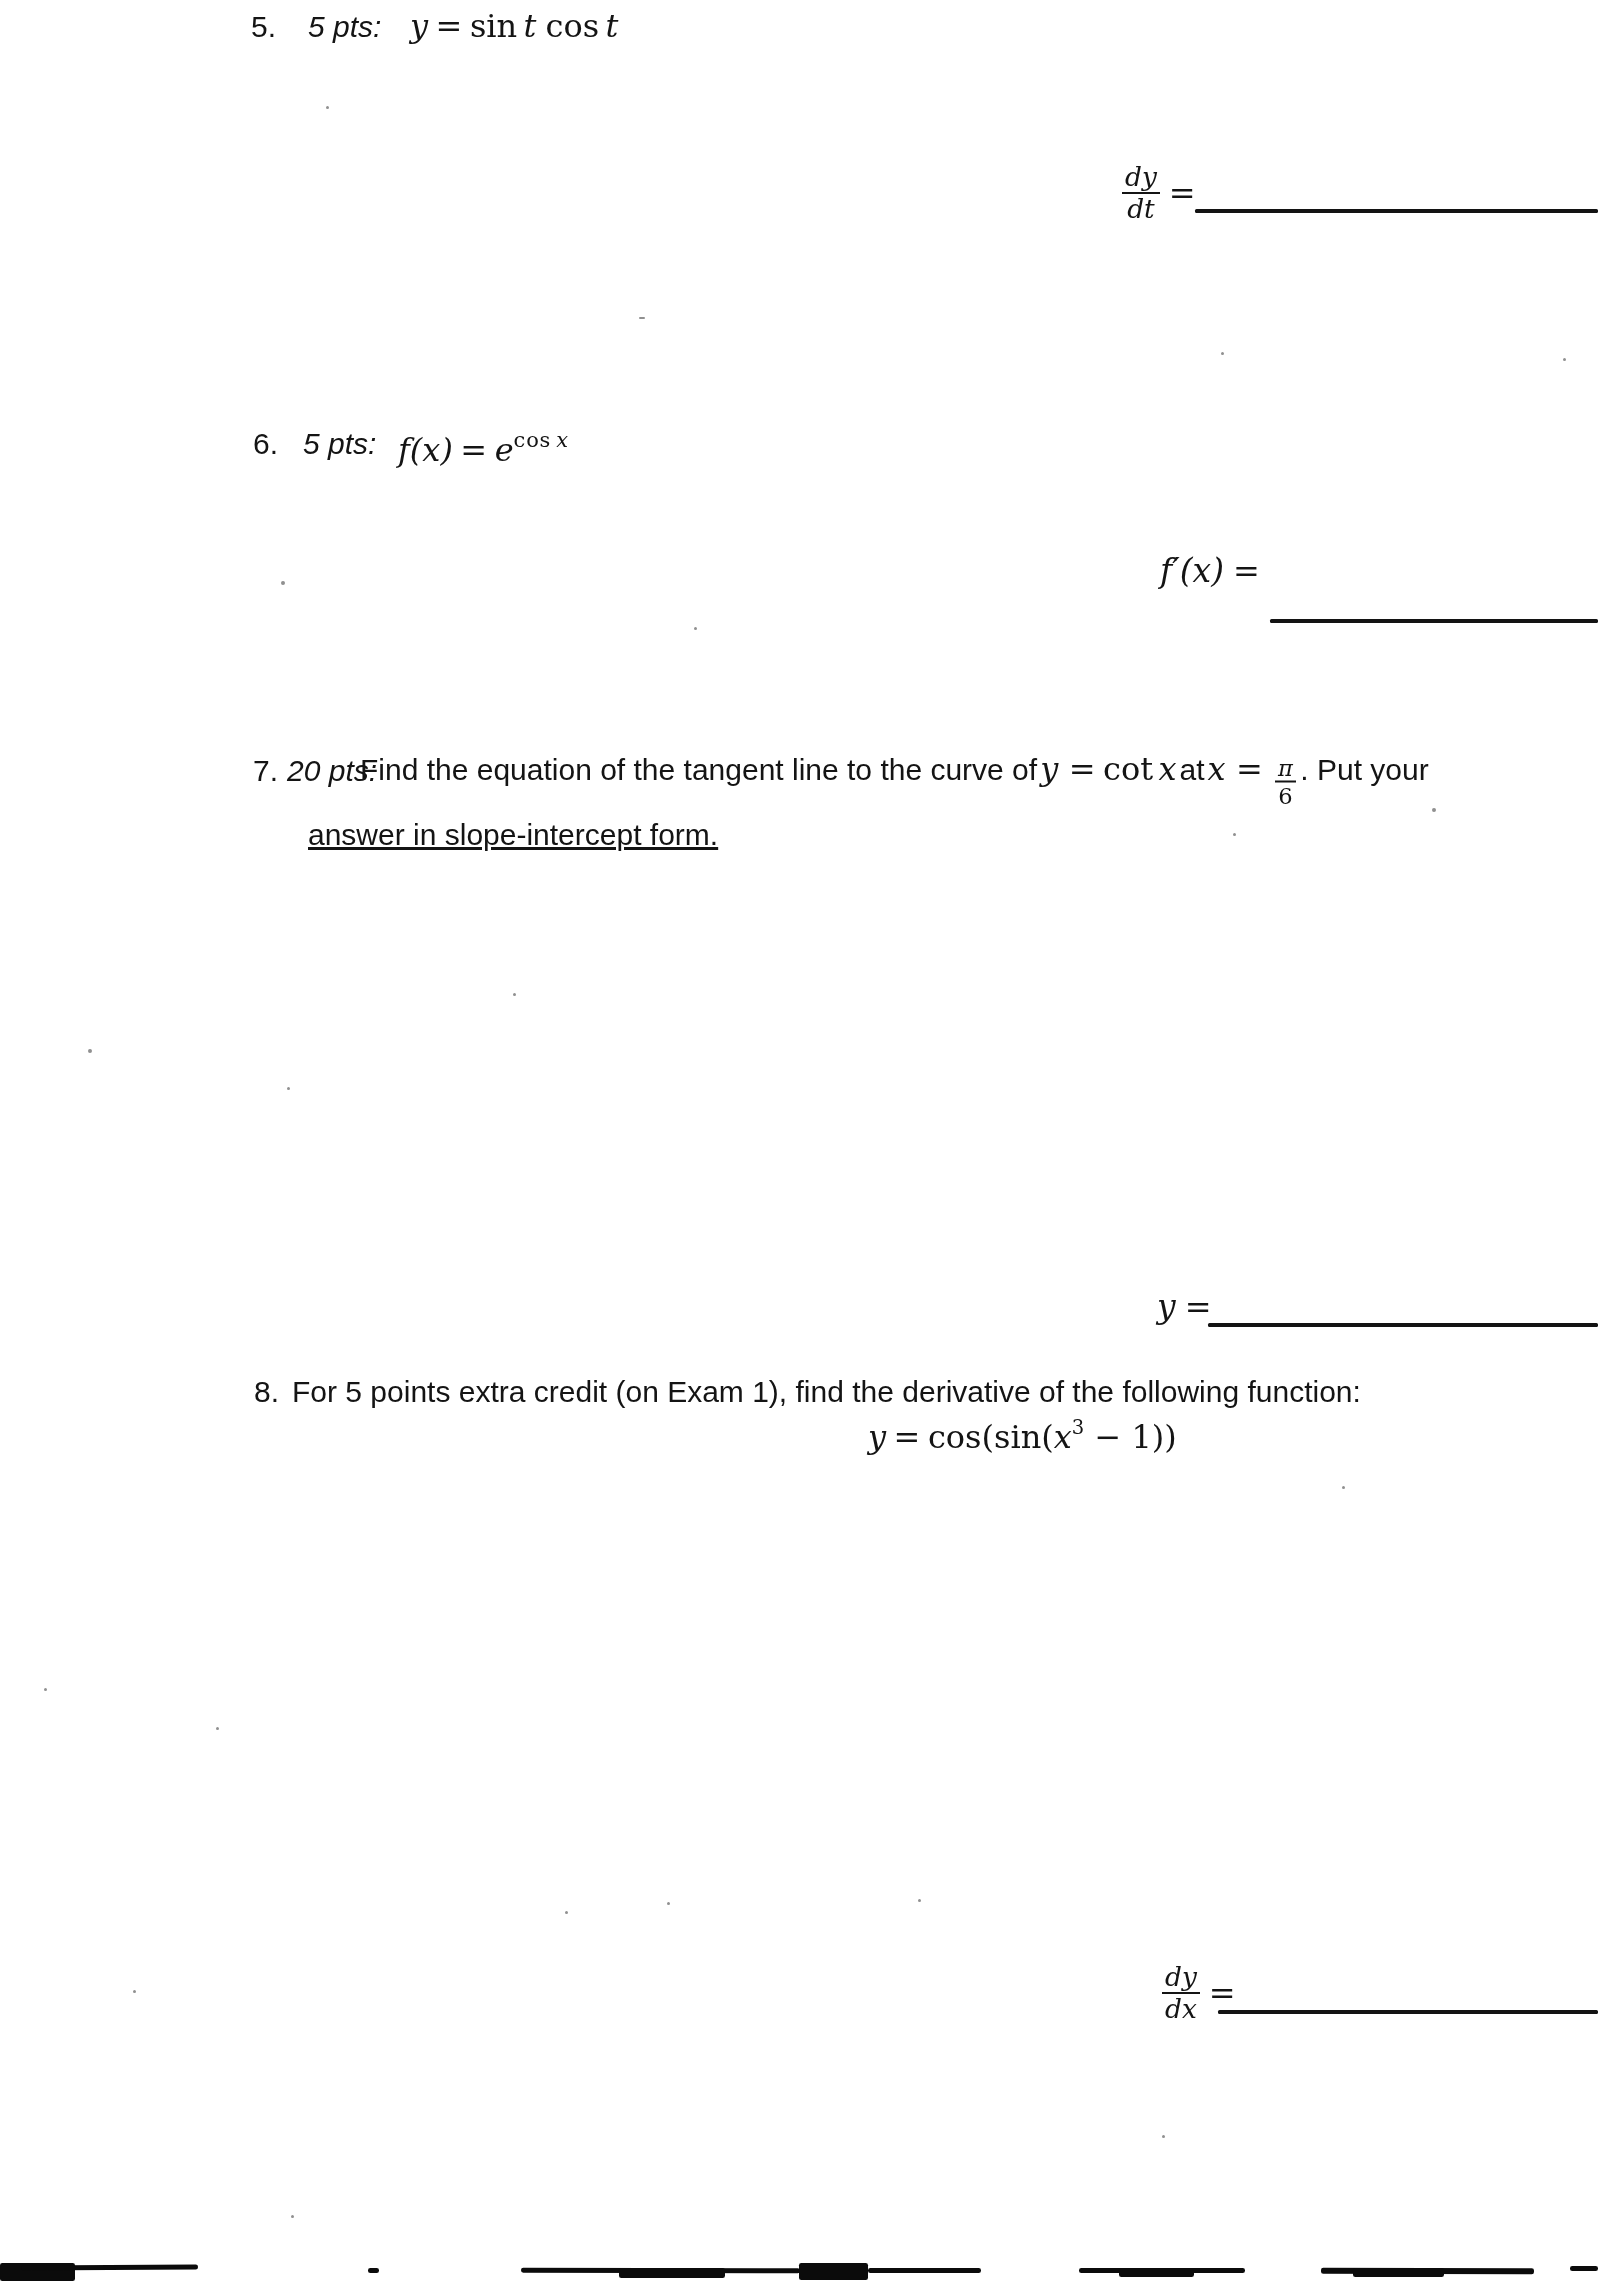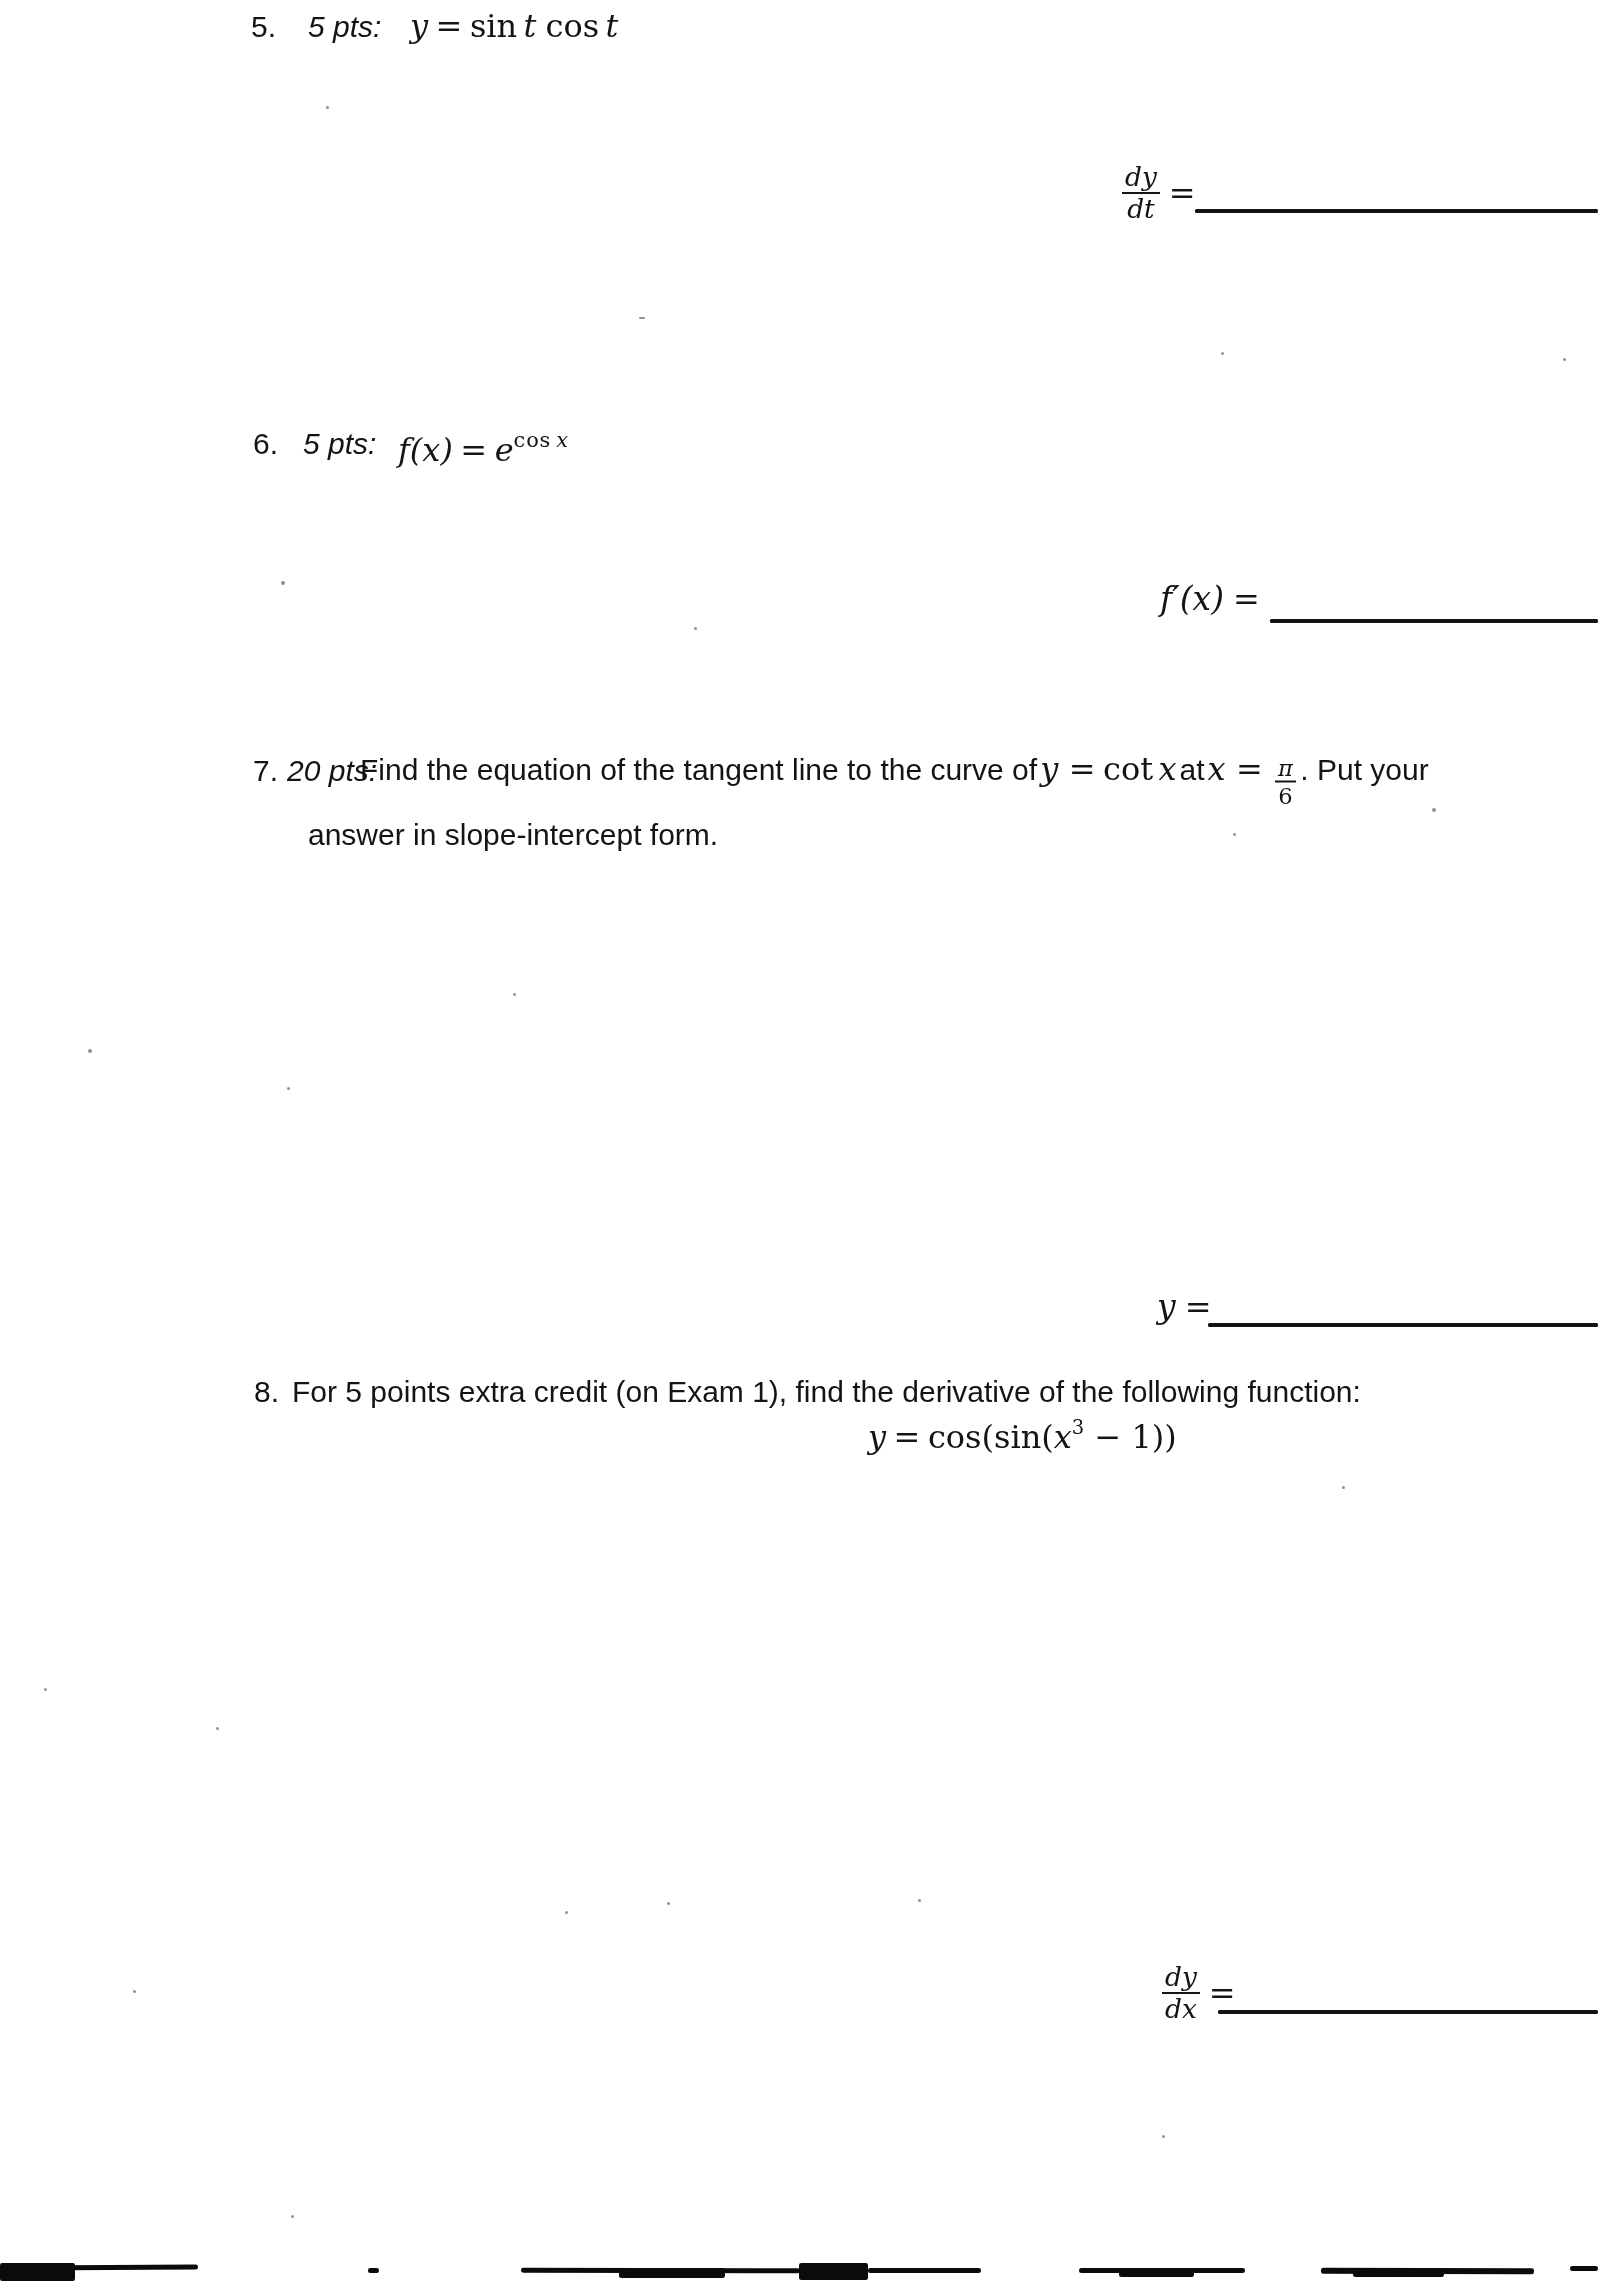--- a/index.html
+++ b/index.html
@@ -54,33 +54,33 @@
   <span class="ans-eq">=</span>
 </div>
 <div class="blank" style="left:1195px; top:209px; width:403px;"></div>
 
 <div class="abs" style="left:253px; top:424px;">
   <span class="abs num-lbl" style="left:0; top:1.5px;">6.</span>
   <span class="abs pts-lbl" style="left:50px; top:1.5px;">5 pts:</span>
   <span class="abs math" style="left:145px; top:8px;"><span>f(x)</span><span class="meq">=</span><span>e</span><span class="sup"><span class="up">cos</span> <span>x</span></span></span>
 </div>
 
-<div class="abs ansflex" style="left:1160px; top:580px;">
+<div class="abs ansflex" style="left:1160px; top:552px;">
   <span class="ans-label">f′(x)</span>
   <span class="ans-eq">=</span>
 </div>
 <div class="blank" style="left:1270px; top:619px; width:328px;"></div>
 
 <div class="abs" style="left:253px; top:751px;">
   <span class="abs num-lbl" style="left:0; top:1.5px;">7.</span>
   <span class="abs pts-lbl" style="left:34px; top:1.5px;">20 pts:</span>
   <span class="abs" style="left:107px; top:0;">
     <span class="body-text">Find the equation of the tangent line to the curve of</span><span class="mi">y</span><span class="meq">=</span><span class="mu">cot</span> <span class="mi">x</span><span class="body-text">at</span><span class="mi">x</span><span class="meq">=</span><span class="frac frac-sm"><span class="fn">π</span><span class="fd">6</span></span><span class="body-text">. Put your</span>
   </span>
-  <span class="abs body-text" style="left:55px; top:66px;">answer in slope-intercept form.</span>
+  <span class="abs body-text" style="left:55px; top:66px;text-decoration:underline;">answer in slope-intercept form.</span>
 </div>
 
 <div class="abs ansflex" style="left:1157px; top:1288px;">
   <span class="ans-label">y</span>
   <span class="ans-eq">=</span>
 </div>
 <div class="blank" style="left:1208px; top:1323px; width:390px;"></div>
 
 <div class="abs" style="left:254px; top:1374px;">
   <span class="abs num-lbl" style="left:0; top:0;">8.</span>

